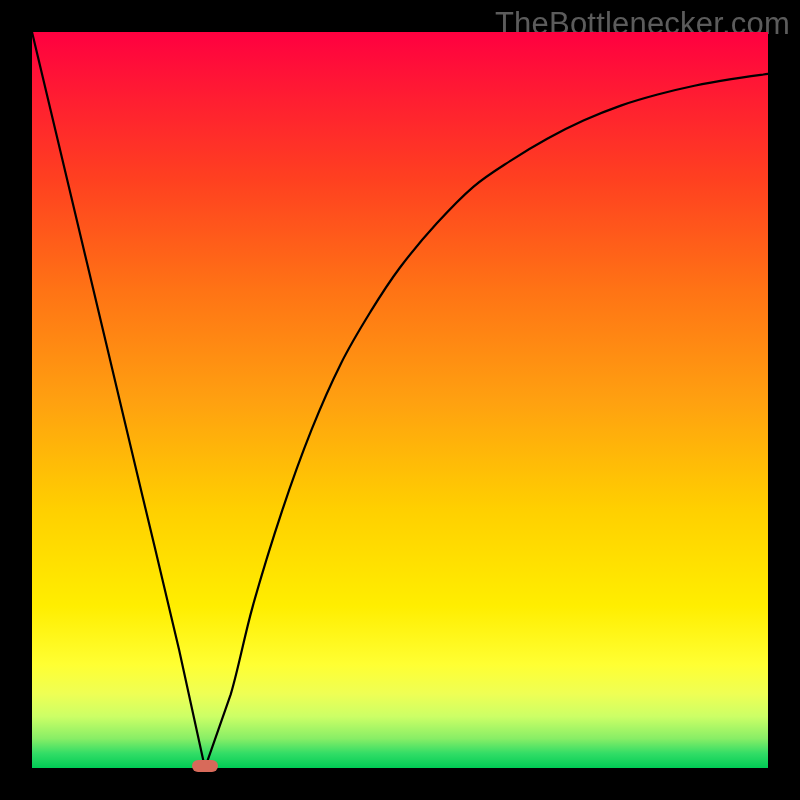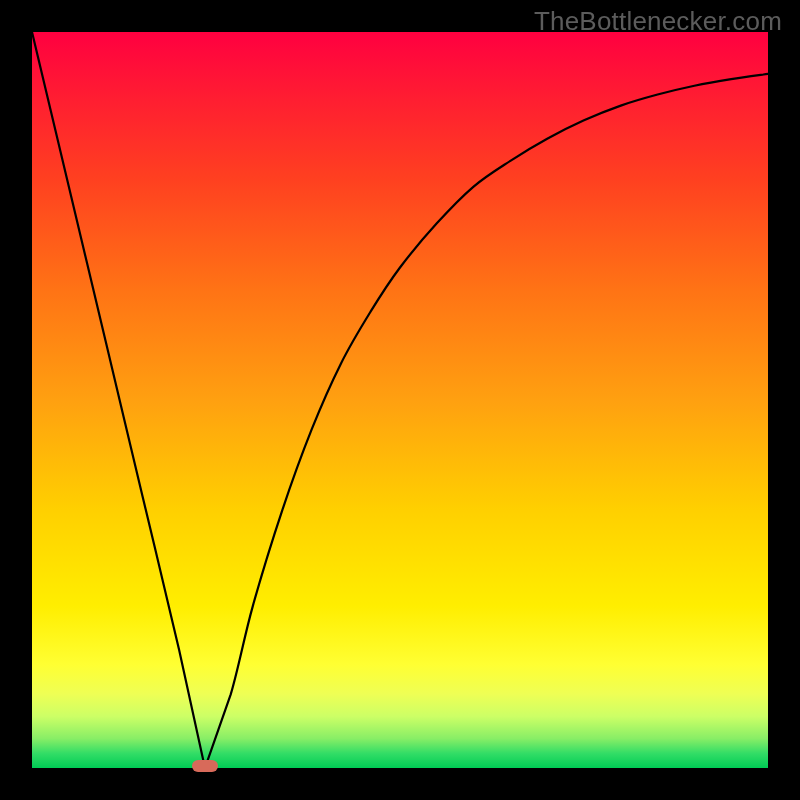--- a/index.html
+++ b/index.html
@@ -37,23 +37,23 @@
       #eeff55 90%,
       #ccff66 93%,
       #88ee66 96%,
       #33dd66 98%,
       #00cc55 100%
     );
   }
   .watermark {
     position: absolute;
     top: 6px;
-    right: 18px;
+    right: 10px;
     color: #5c5c5c;
-    font-size: 26px;
+    font-size: 31px;
     font-weight: 500;
     letter-spacing: 0.2px;
     user-select: none;
   }
   svg.curve {
     position: absolute;
     left: 0;
     top: 0;
     width: 736px;
     height: 736px;

